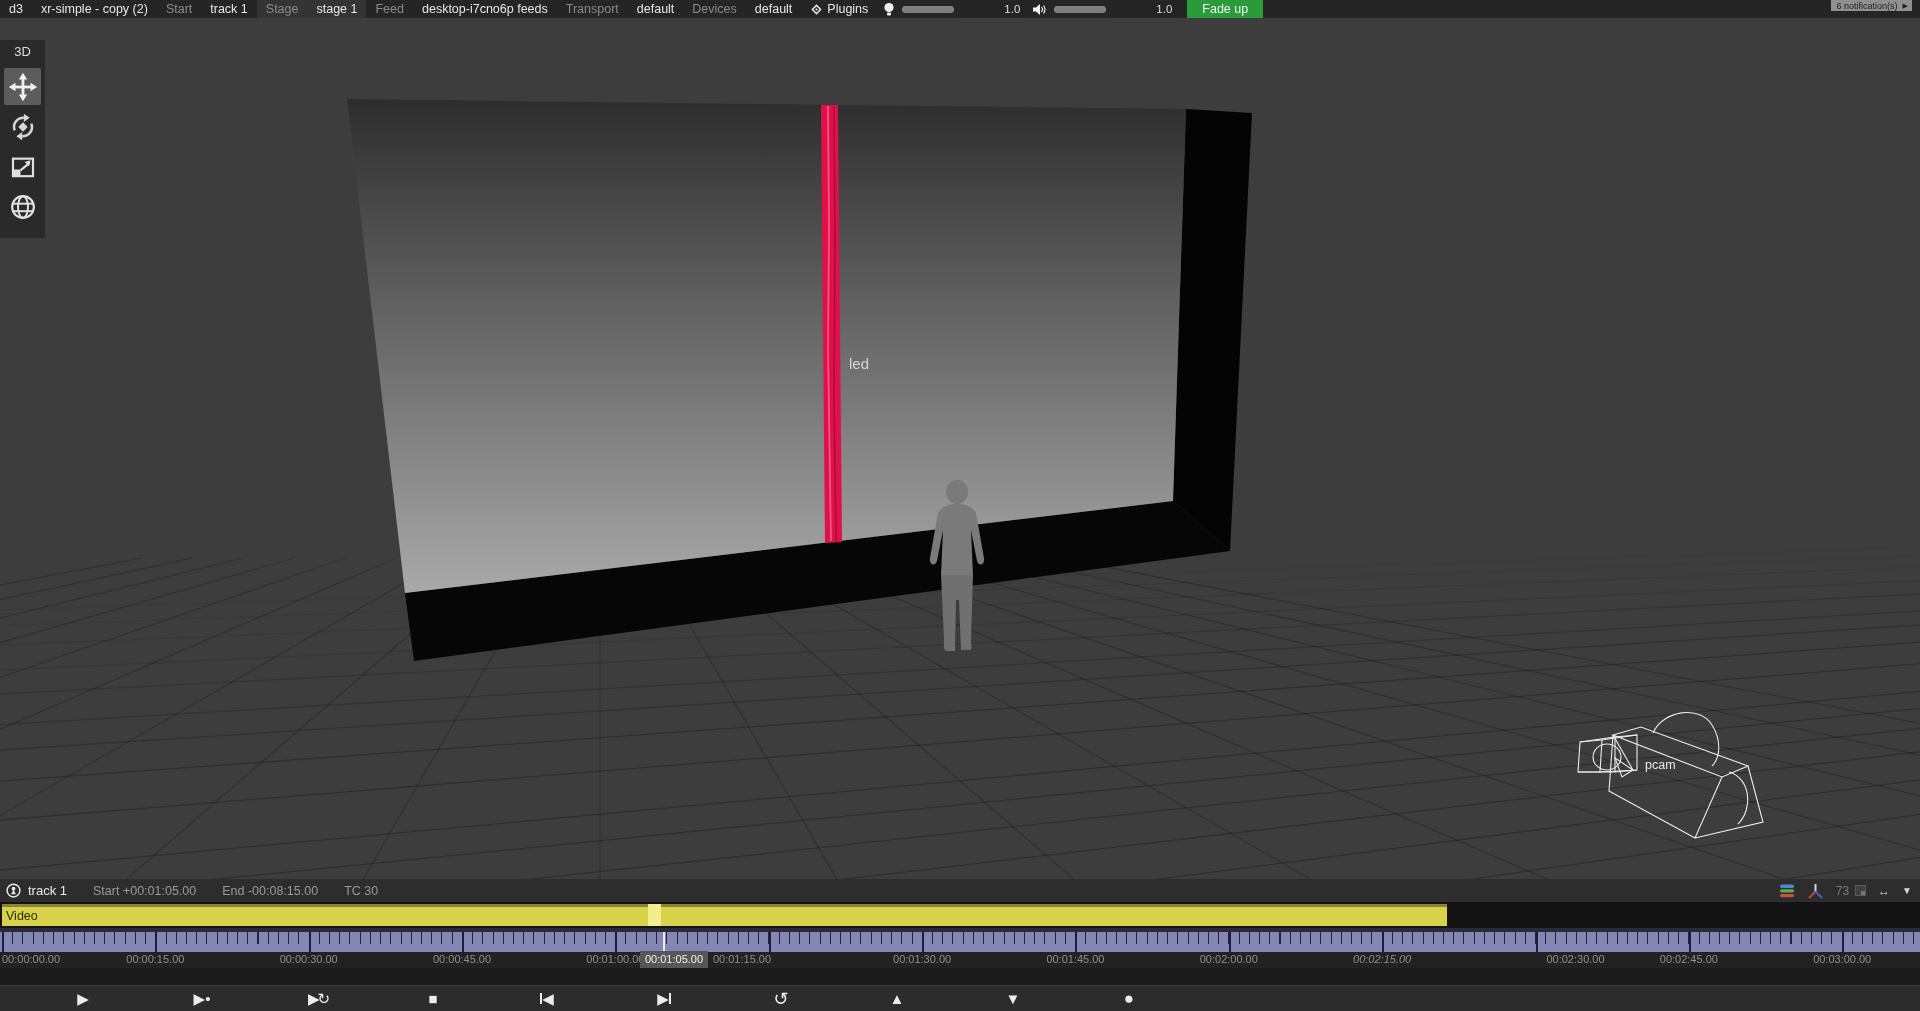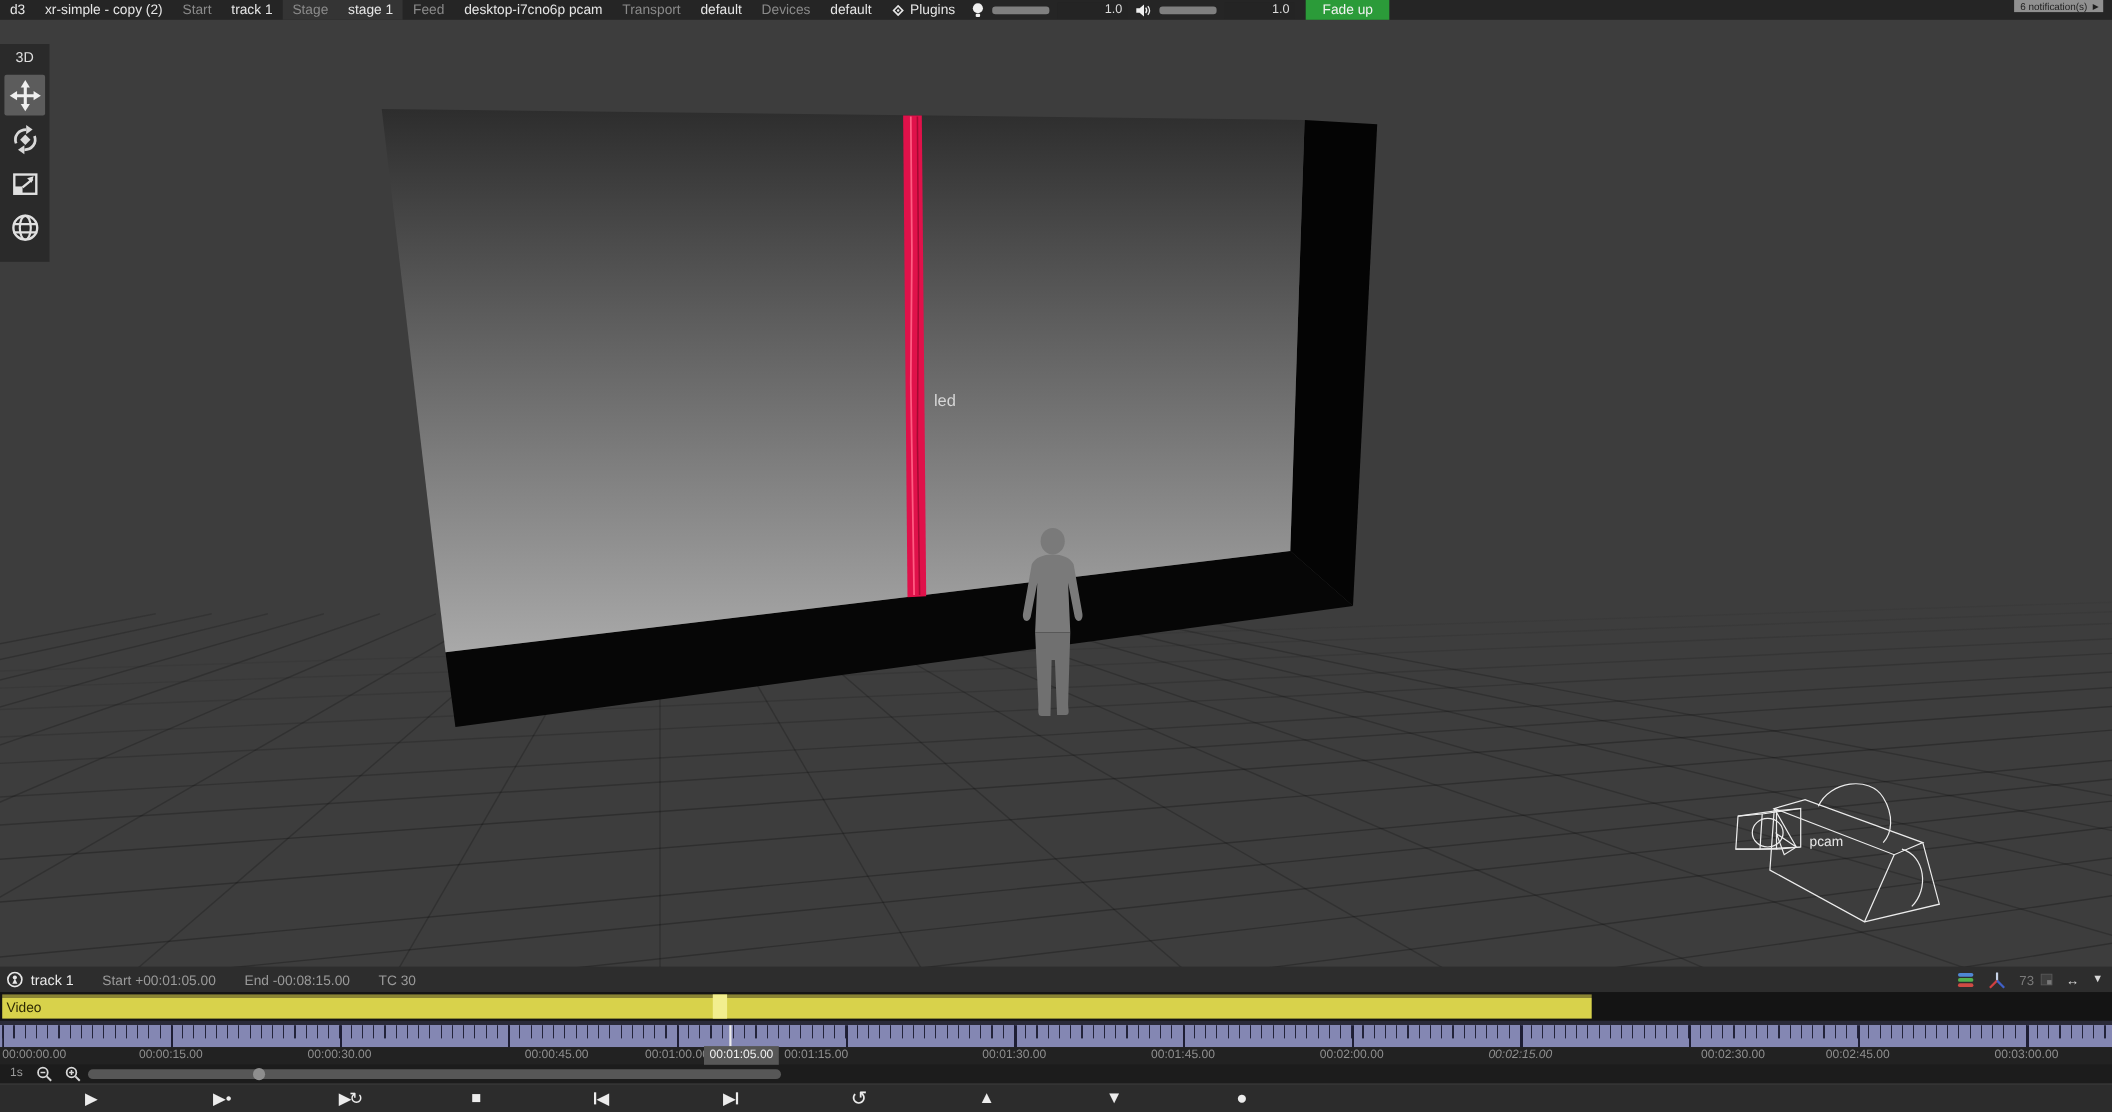--- a/index.html
+++ b/index.html
@@ -90,21 +90,21 @@
   <div id="topbar">
     <div class="mitem">d3</div>
     <div class="mitem">xr-simple - copy (2)</div>
     <div class="mitem dim">Start</div>
     <div class="mitem">track 1</div>
     <div class="mgroup-hl">
       <div class="mitem dim">Stage</div>
       <div class="mitem">stage 1</div>
     </div>
     <div class="mitem dim">Feed</div>
-    <div class="mitem">desktop-i7cno6p pcam</div>
+    <div class="mitem">desktop-i7cno6p feeds</div>
     <div class="mitem dim">Transport</div>
     <div class="mitem">default</div>
     <div class="mitem dim">Devices</div>
     <div class="mitem">default</div>
     <svg class="diamond-ico" viewBox="0 0 12 12">
       <rect x="2.8" y="2.8" width="6.4" height="6.4" fill="none" stroke="#e6e6e6" stroke-width="1.6" transform="rotate(45 6 6)"></rect>
       <circle cx="6" cy="6" r="1.2" fill="#e6e6e6"></circle>
     </svg>
     <div class="mitem">Plugins</div>
 
@@ -301,51 +301,34 @@
       <div id="ticks-minor"></div>
       <div id="ticks-major"></div>
       <div id="rplayhead"></div>
     </div>
 
     <div id="labelsrow">
       <div id="ruler-labels">
           <span class="rlabel" style="left: 2px;">00:00:00.00</span>
           <span class="rlabel" style="left: 155.35px; transform: translateX(-50%);">00:00:15.00</span>
           <span class="rlabel" style="left: 308.7px; transform: translateX(-50%);">00:00:30.00</span>
-          <span class="rlabel" style="left: 462.05px; transform: translateX(-50%); margin-left: 44px;">00:00:45.00</span>
+          <span class="rlabel" style="left: 462.05px; transform: translateX(-50%);">00:00:45.00</span>
           <span class="rlabel" style="left: 615.4px; transform: translateX(-50%);">00:01:00.00</span>
           <span class="rlabel" style="left: 742px; transform: translateX(-50%);">00:01:15.00</span>
           <span class="rlabel" style="left: 922.1px; transform: translateX(-50%);">00:01:30.00</span>
           <span class="rlabel" style="left: 1075.45px; transform: translateX(-50%);">00:01:45.00</span>
           <span class="rlabel" style="left: 1228.8px; transform: translateX(-50%);">00:02:00.00</span>
           <span class="rlabel" style="left: 1382.15px; transform: translateX(-50%); font-style: italic;">00:02:15.00</span>
           <span class="rlabel" style="left: 1535.5px; transform: translateX(-50%); margin-left: 40px;">00:02:30.00</span>
           <span class="rlabel" style="left: 1688.85px; transform: translateX(-50%);">00:02:45.00</span>
           <span class="rlabel" style="left: 1842.2px; transform: translateX(-50%);">00:03:00.00</span>
         </div>
       <div id="curtime">00:01:05.00</div>
     </div>
 
-    <div id="zoomrow">
-      <span class="unit">1s</span>
-      <svg class="mag" style="left:33px" width="15" height="15" viewBox="0 0 15 15">
-        <circle cx="6" cy="6" r="4.4" fill="none" stroke="#d8d8d8" stroke-width="1.6"></circle>
-        <line x1="9.5" y1="9.5" x2="13.5" y2="13.5" stroke="#d8d8d8" stroke-width="1.8"></line>
-        <line x1="3.8" y1="6" x2="8.2" y2="6" stroke="#d8d8d8" stroke-width="1.4"></line>
-      </svg>
-      <svg class="mag" style="left:59px" width="15" height="15" viewBox="0 0 15 15">
-        <circle cx="6" cy="6" r="4.4" fill="none" stroke="#d8d8d8" stroke-width="1.6"></circle>
-        <line x1="9.5" y1="9.5" x2="13.5" y2="13.5" stroke="#d8d8d8" stroke-width="1.8"></line>
-        <line x1="3.8" y1="6" x2="8.2" y2="6" stroke="#d8d8d8" stroke-width="1.4"></line>
-        <line x1="6" y1="3.8" x2="6" y2="8.2" stroke="#d8d8d8" stroke-width="1.4"></line>
-      </svg>
-      <div id="scrolltrack">
-        <div id="scrollthumb"></div>
-      </div>
-    </div>
 
     <div id="transportrow">
       <div class="tbtn" style="left:83px">▶</div>
       <div class="tbtn" style="left:202px">▶•</div>
       <div class="tbtn loopb" style="left:318px">
           <span>▶↻</span>
         </div>
       <div class="tbtn" style="left:433px">■</div>
       <div class="tbtn" style="left:547px">
         <span class="bar"></span>

